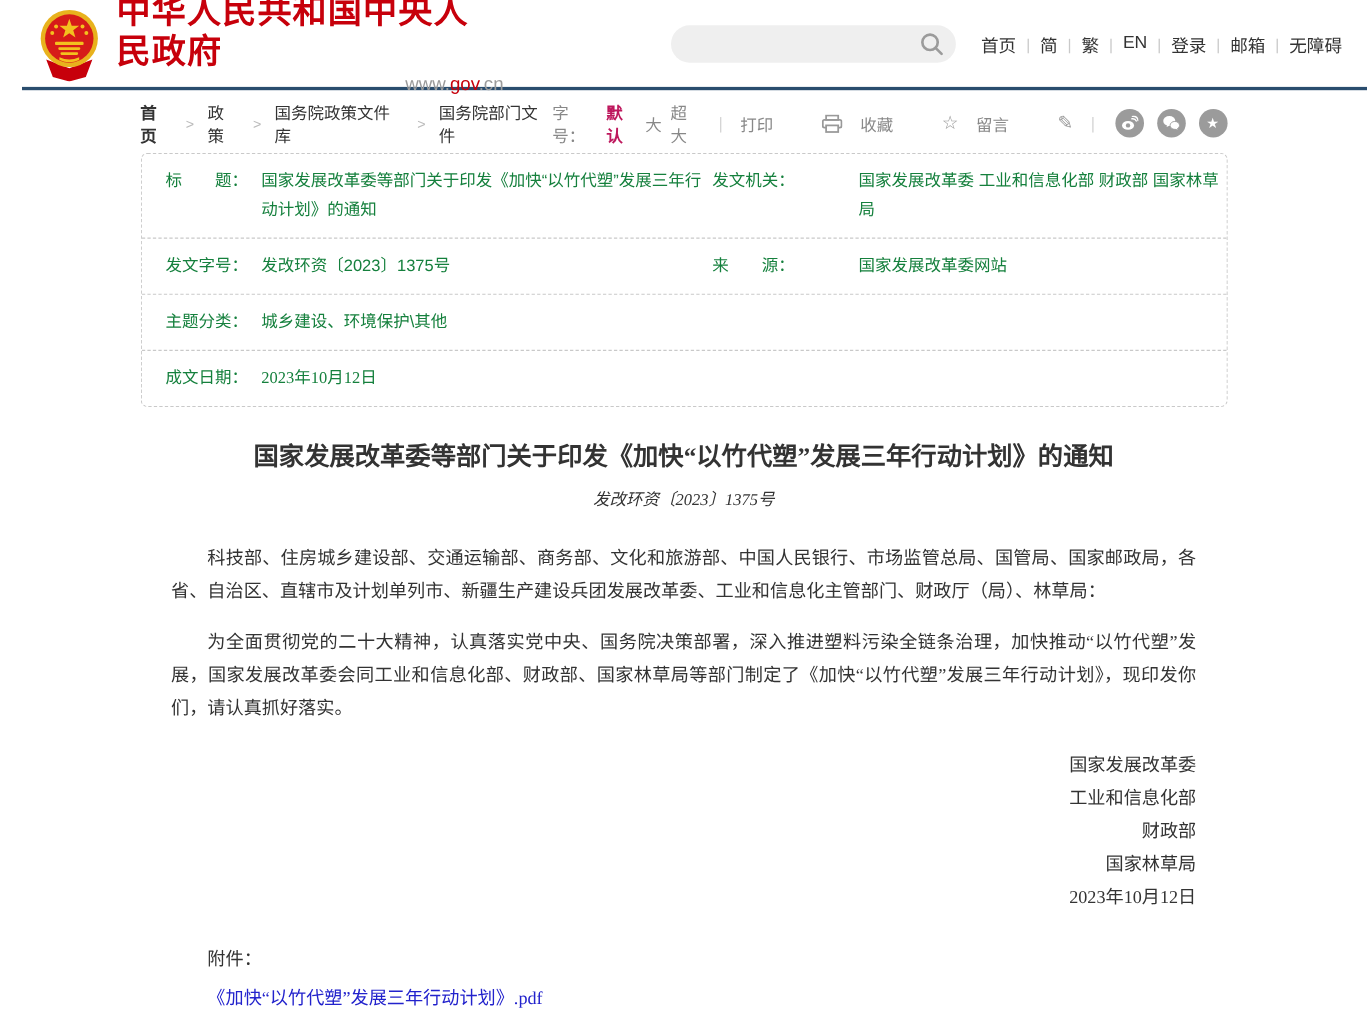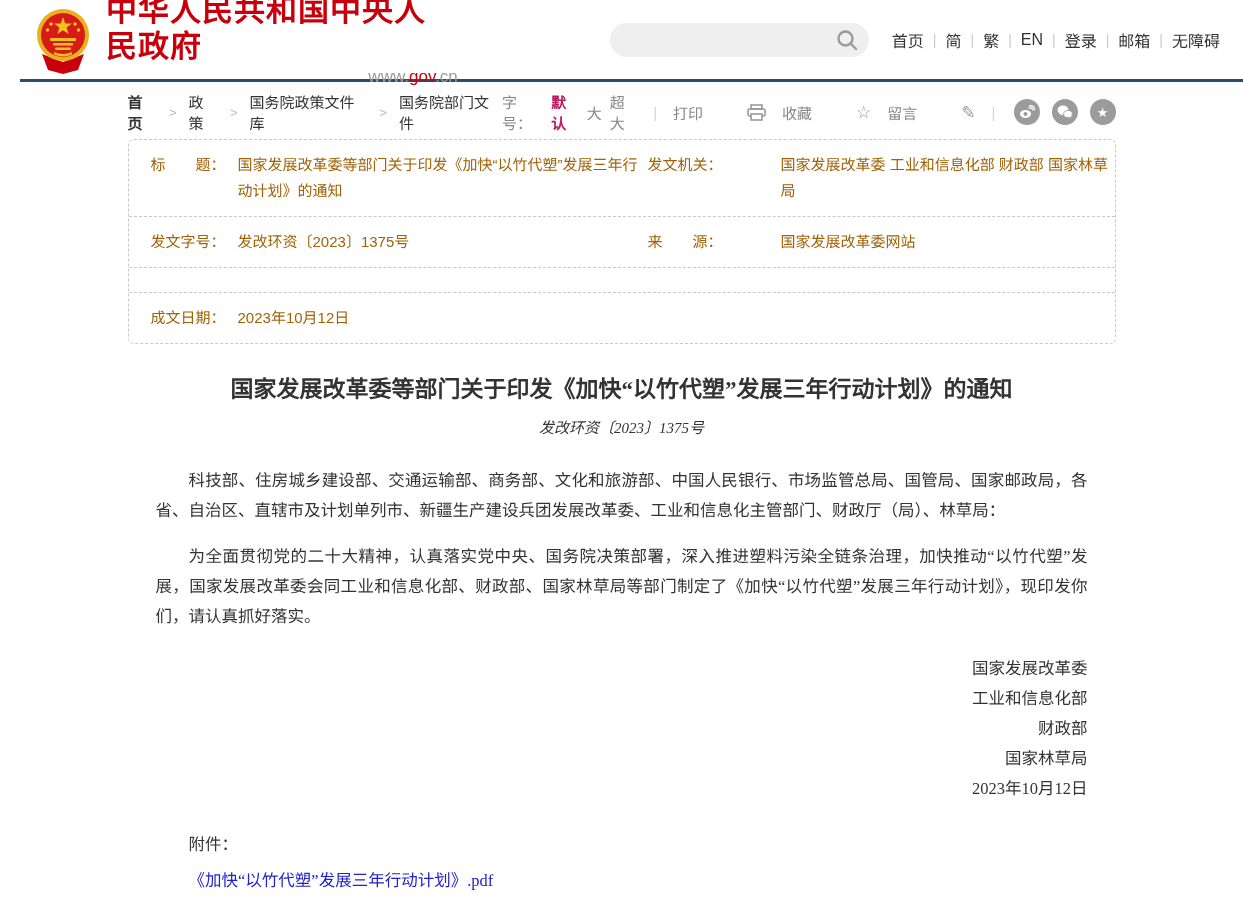--- a/index.html
+++ b/index.html
@@ -36,23 +36,23 @@
   .font-opt.active { color:#be185d; font-weight:bold; }
   .tool-sep { color:#d5d5d5; margin:0 16px; }
   .tool-btn { display:flex; align-items:center; color:#888; cursor:pointer; margin-right:16px; white-space:nowrap;gap:39px; }
   .tool-btn .glyph { margin-left:5px; font-size:17px; color:#999; }
   .tool-icon-svg { margin-left:5px; }
   .share-group { display:flex; align-items:center; gap:12px; margin-left:2px; }
   .share-circle { width:26px; height:26px; border-radius:50%; background:#9b9b9b; display:flex;
                   align-items:center; justify-content:center; cursor:pointer; color:#fff; font-size:13px; }
 
   
-  .meta-box { border:1px dashed #c9c9c9; border-radius:6px; margin-top:16px; font-size:15px; color:#a16207; }
+  .meta-box { border:1px dashed #c9c9c9; border-radius:6px; margin-top:16px; font-size:15px; color:#15803d; }
   .meta-row { display:flex; border-bottom:1px dashed #c9c9c9; padding:12px 0 12px 22px; }
-  .meta-row:last-child { border-bottom:none; }
+  .meta-row:last-child { border-bottom:none;font-family:Liberation Serif, serif; }
   .meta-cell { display:flex; line-height:26px; }
   .meta-cell.left { width:497px; flex:none; }
   .meta-cell.right { flex:1;gap:46px; }
   .meta-label { white-space:pre; flex:none; }
   .meta-value { margin-left:12px; }
   .meta-value.title-val { width:422px; }
 
   
   .article { font-family:"Liberation Serif","DejaVu Serif",serif; color:#333; }
   .doc-title { text-align:center; font-size:23px; font-weight:bold; margin-top:31px; line-height:30px; }
@@ -187,20 +187,24 @@
       <div class="meta-cell left">
         <span class="meta-label">发文字号：</span>
         <span class="meta-value">发改环资〔2023〕1375号</span>
       </div>
       <div class="meta-cell right">
         <span class="meta-label">来　　源：</span>
         <span class="meta-value">国家发展改革委网站</span>
       </div>
     </div>
     <div class="meta-row">
+      <div class="meta-cell left">
+        <span class="meta-label">主题分类：</span>
+        <span class="meta-value">城乡建设、环境保护\其他</span>
+      </div>
     </div>
     <div class="meta-row">
       <div class="meta-cell left">
         <span class="meta-label">成文日期：</span>
         <span class="meta-value">2023年10月12日</span>
       </div>
       <div class="meta-cell right"></div>
     </div>
   </div>
 

